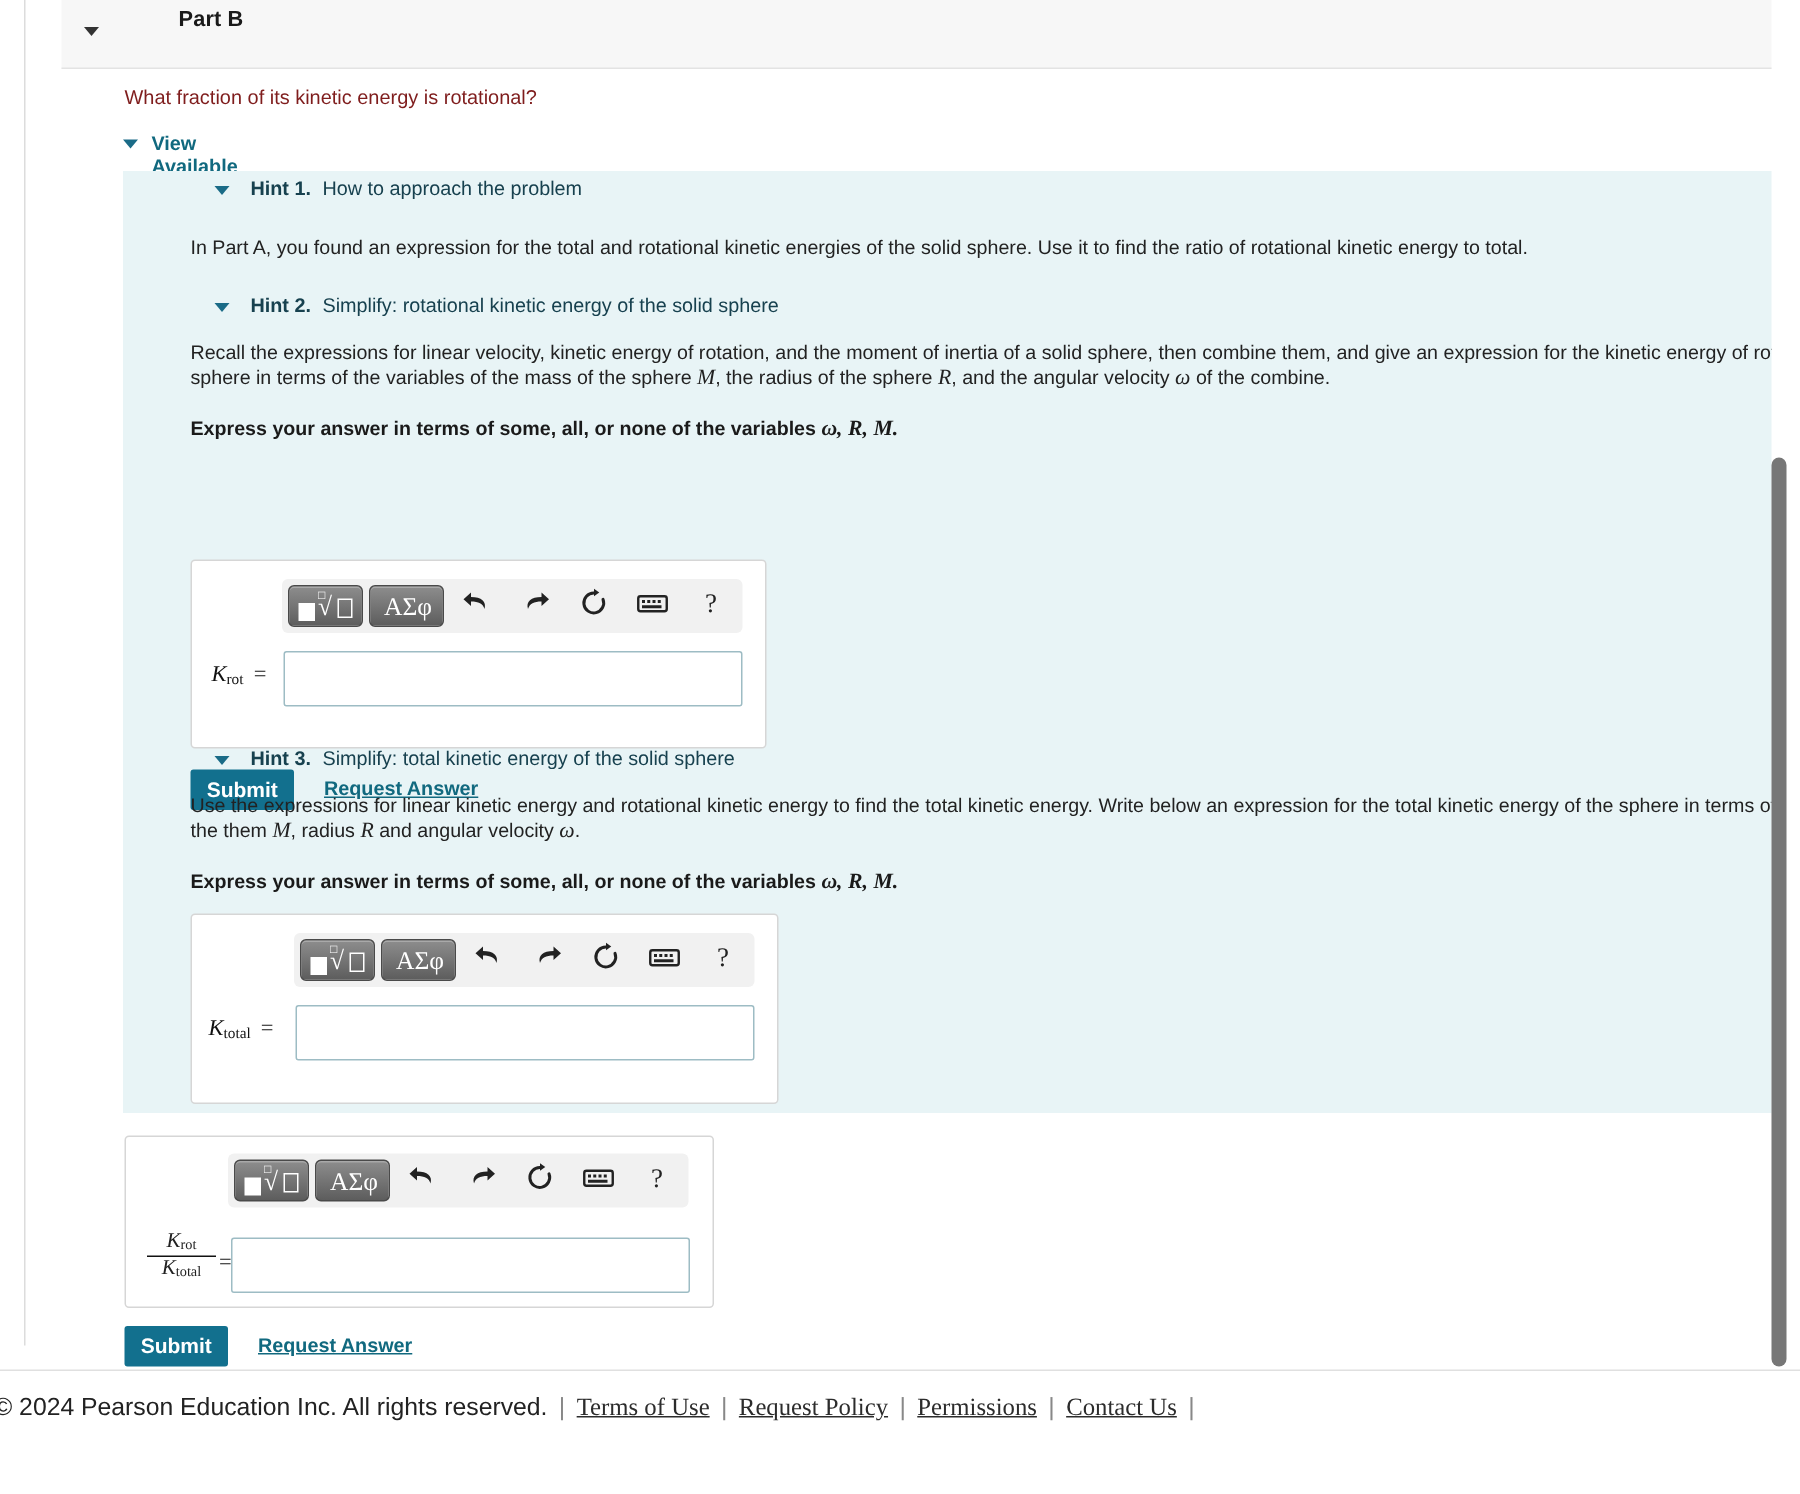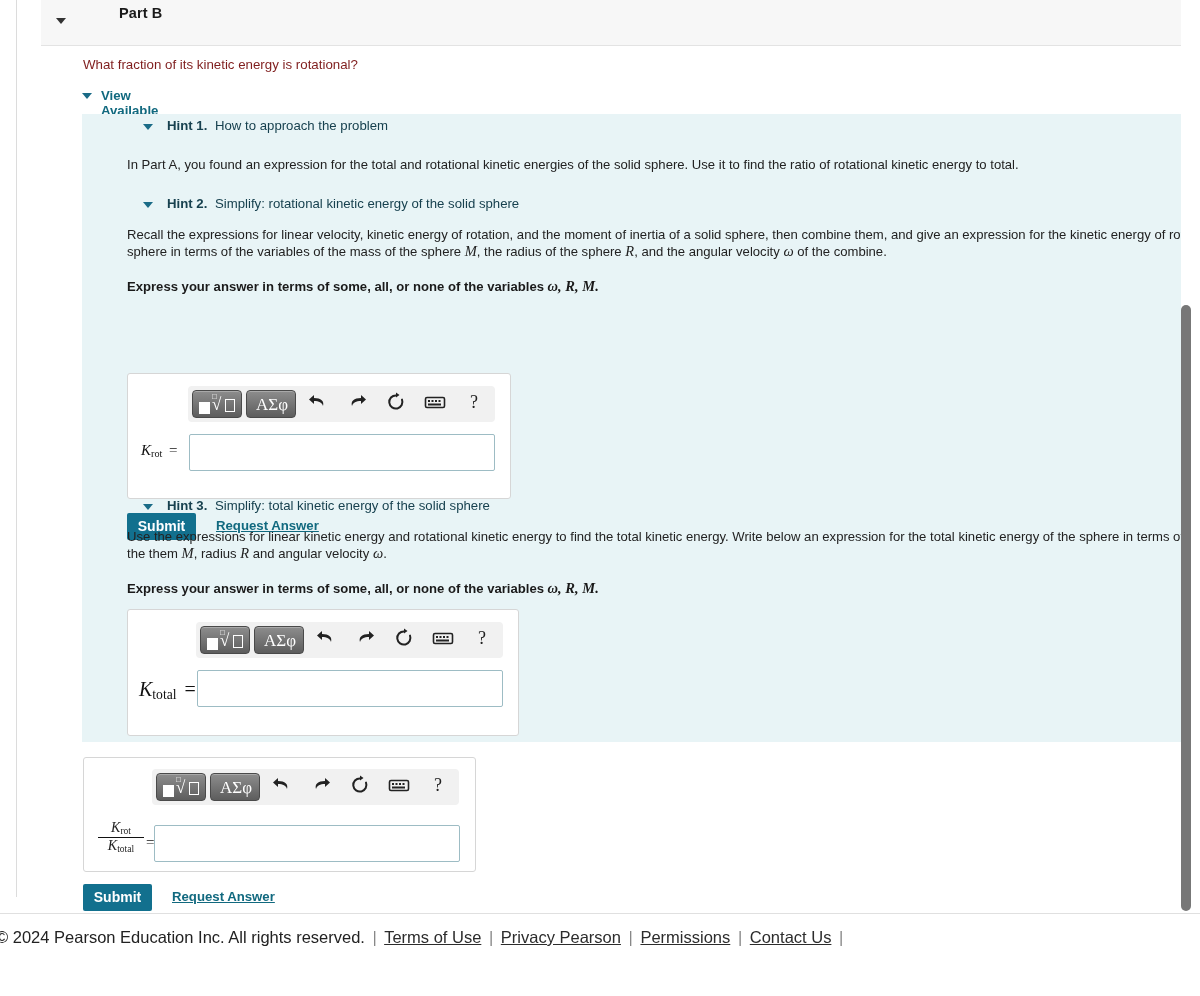--- a/index.html
+++ b/index.html
@@ -284,20 +284,21 @@
     left: -4px; top: 14px;
     font-size: 16.5px;
     color: #333;
     white-space: nowrap;
   }
   #footer-inner .copy { color: #222; }
   #footer-inner a {
     color: #2c2c2c;
     text-decoration: underline;
     cursor: pointer;
+    font-family: Liberation Serif, serif;
   }
   #footer-inner .sep { color: #888; padding: 0 3px; }
 </style>
 </head>
 <body>
 
 <div id="page">
 
   <div id="content-viewport">
 
@@ -448,21 +449,21 @@
                   <rect x="7.5" y="8" width="2" height="2" fill="#222"></rect>
                   <rect x="11" y="8" width="2" height="2" fill="#222"></rect>
                   <rect x="14.5" y="8" width="2" height="2" fill="#222"></rect>
                   <rect x="4" y="11.5" width="13" height="2" fill="#222"></rect>
                 </svg>
             </div>
             <div class="ticon" style="left:274px; font-size:18px; font-family:'Liberation Serif',serif;">
               <span>?</span>
             </div>
           </div>
-          <div class="mlabel" style="left:11px; top:68px; font-size:20px;">
+          <div class="mlabel" style="left:11px; top:68px; font-size:15px;">
             <i>K</i><span class="sub">total</span>
             <span style="font-style:normal; padding-left:3px;">=</span>
           </div>
           <input class="mfield" type="text" style="left: 69px; top: 60px; width: 306px; height: 37px;">
         </div>
 
         <div class="submit-btn" style="left:45px; top:251px;">Submit</div>
         <div class="request-link" style="left:134px; top:256px;">Request Answer</div>
       </div>
 
@@ -529,21 +530,21 @@
     </div>
 
   </div>
 
   <div id="footer">
     <div id="footer-inner">
       <span class="copy">© 2024  Pearson Education Inc. All rights reserved.</span>
       <span class="sep">|</span>
       <a>Terms of Use</a>
       <span class="sep">|</span>
-      <a>Privacy Pearson</a>
+      <a>Request Policy</a>
       <span class="sep">|</span>
       <a>Permissions</a>
       <span class="sep">|</span>
       <a>Contact Us</a>
       <span class="sep">|</span>
     </div>
   </div>
 
 </div>
 

